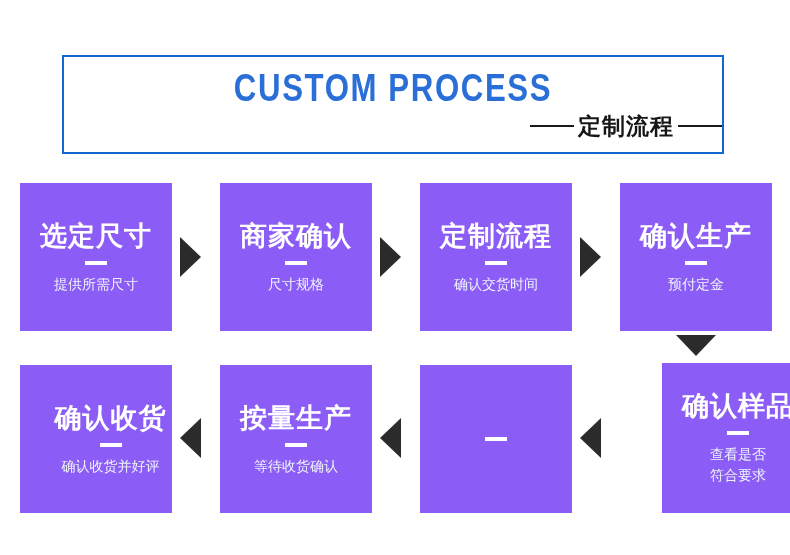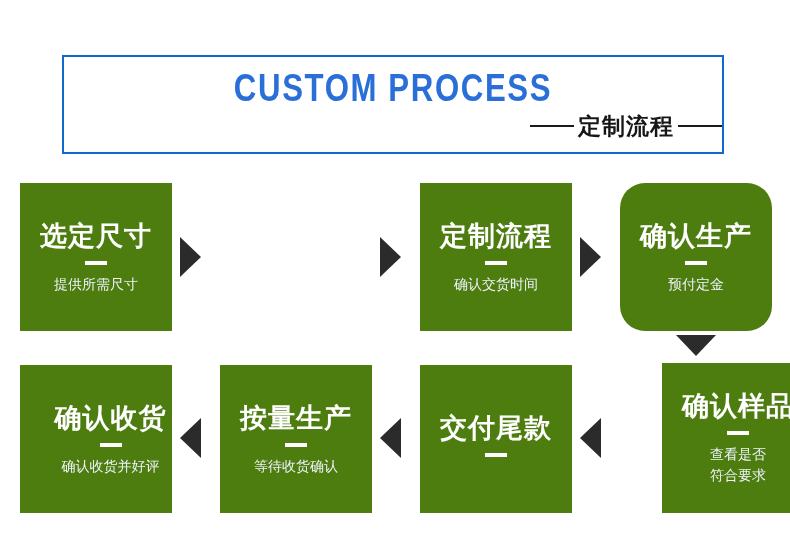--- a/index.html
+++ b/index.html
@@ -55,21 +55,21 @@
     font-weight:bold;
     letter-spacing:1px;
     line-height:26px;
     white-space:nowrap;
     font-family:"DejaVu Sans","Liberation Sans",sans-serif;
   }
 
   
   .step{
     position:absolute;
-    background:#4d7c0f;
+    background:#8b5cf6;
     box-sizing:border-box;
     display:flex;
     flex-direction:column;
     align-items:center;
     justify-content:center;
   }
   .step-title{
     color:#ffffff;
     font-size:27px;
     font-weight:bold;
@@ -125,50 +125,54 @@
   </div>
 
   <div class="step" style="left:20px;top:183px;width:152px;height:148px;">
     <div class="step-title">选定尺寸</div>
     <div class="step-rule"></div>
     <div class="step-desc">提供所需尺寸</div>
   </div>
 
   <div class="arrow arrow-right" style="left:180px;top:237px;"></div>
 
+  <div class="step" style="left:220px;top:183px;width:152px;height:148px;">
+    <div class="step-title">商家确认</div>
+    <div class="step-rule"></div>
+    <div class="step-desc">尺寸规格</div>
+  </div>
 
   <div class="arrow arrow-right" style="left:380px;top:237px;"></div>
 
   <div class="step" style="left:420px;top:183px;width:152px;height:148px;">
     <div class="step-title">定制流程</div>
     <div class="step-rule"></div>
     <div class="step-desc">确认交货时间</div>
   </div>
 
   <div class="arrow arrow-right" style="left:580px;top:237px;"></div>
 
-  <div class="step" style="left:620px;top:183px;width:152px;height:148px;border-radius:25px;">
+  <div class="step" style="left:620px;top:183px;width:152px;height:148px;">
     <div class="step-title">确认生产</div>
     <div class="step-rule"></div>
     <div class="step-desc">预付定金</div>
   </div>
 
   <div class="arrow arrow-down" style="left:676px;top:335px;"></div>
 
   <div class="step" style="left:620px;top:363px;width:152px;height:150px;margin-left:42px;">
     <div class="step-title">确认样品</div>
     <div class="step-rule"></div>
     <div class="step-desc">查看是否
 符合要求</div>
   </div>
 
   <div class="arrow arrow-left" style="left:580px;top:418px;"></div>
 
   <div class="step" style="left:420px;top:365px;width:152px;height:148px;">
-    <div class="step-title">交付尾款</div>
     <div class="step-rule"></div>
   </div>
 
   <div class="arrow arrow-left" style="left:380px;top:418px;"></div>
 
   <div class="step" style="left:220px;top:365px;width:152px;height:148px;">
     <div class="step-title">按量生产</div>
     <div class="step-rule"></div>
     <div class="step-desc">等待收货确认</div>
   </div>

